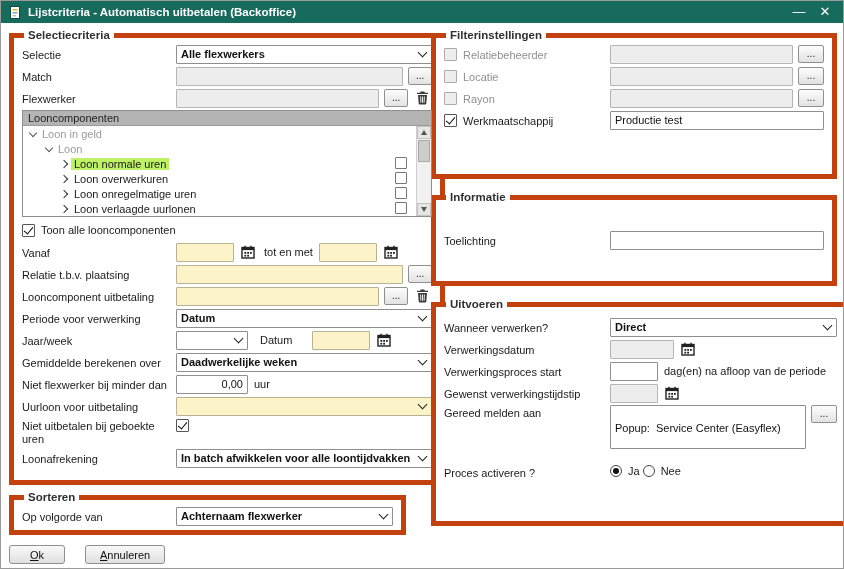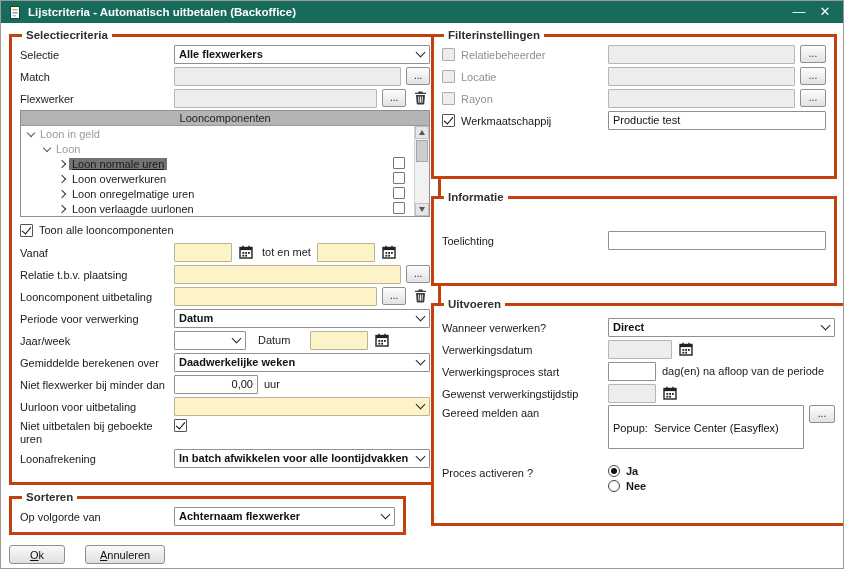--- a/index.html
+++ b/index.html
@@ -6,21 +6,21 @@
   html,body { background:#d8d8d8; }
   .window { width:844px; height:569px; background:#ffffff; border:1px solid #9a9a9a; position:relative; overflow:hidden; }
   
   .titlebar { height:22px; background:#176b5d; display:flex; align-items:center; padding:0 8px; gap:6px; }
   .titlebar .ttl { color:#ffffff; font-size:11.5px; font-weight:bold; flex:1; white-space:nowrap; }
   .winbtn { color:#ffffff; font-size:13px; width:20px; text-align:center; cursor:default; line-height:20px; }
   
   .body { display:flex; padding:6px 8px 0 8px; gap:25px; }
   .col-left { width:397px; }
   .col-right { width:406px; }
-  fieldset { border:3px solid #c2410c; padding:3px 8px 6px 8px; overflow:hidden; background:#fff; }
+  fieldset { border:5px solid #c2410c; padding:3px 8px 6px 8px; overflow:hidden; background:#fff; }
   legend { font-size:11.5px; font-weight:bold; color:#303030; padding:0 4px; margin-left:2px; }
   .fs-selectie { height:456px; }
   .fs-sorteren { height:44px; margin-top:6px; }
   .fs-filter { height:150px; }
   .fs-info { height:95px; margin-top:12px; }
   .fs-uitvoeren { height:228px; margin-top:12px; }
   
   .row { display:flex; align-items:center; margin-bottom:2px; min-height:20px; }
   .row.top { align-items:flex-start; }
   .lbl { width:154px; flex:none; font-size:11px; color:#1a1a1a; padding-top:2px; }
@@ -40,46 +40,46 @@
   .chev::before { content:""; width:6px; height:6px; border-right:1.6px solid #222; border-bottom:1.6px solid #222; transform:rotate(45deg); margin-top:-3px; }
   .browse { width:24px; height:18px; flex:none; border:1px solid #8f8f8f; background:linear-gradient(#fdfdfd,#e2e2e2); border-radius:2px; font-size:10px; line-height:10px; color:#222; margin-left:5px; cursor:default; }
   .iconbtn { width:20px; height:18px; flex:none; border:none; background:transparent; display:flex; align-items:center; justify-content:center; margin-left:4px; padding:0; cursor:default; }
   
   .cb { width:13px; height:13px; flex:none; border:1px solid #555; background:#fff; position:relative; border-radius:1px; }
   .cb.checked::after { content:""; position:absolute; left:3px; top:0px; width:4px; height:8px; border-right:1.8px solid #0a0a0a; border-bottom:1.8px solid #0a0a0a; transform:rotate(40deg); }
   .cb.off { background:#ededed; border-color:#ababab; }
   .radio { width:12px; height:12px; flex:none; border:1px solid #444; border-radius:50%; background:#fff; display:inline-flex; align-items:center; justify-content:center; }
   .radio.sel::after { content:""; width:6px; height:6px; border-radius:50%; background:#111; }
   
-  .tree { border:1px solid #8f8f8f; margin-bottom:3px; position:relative; background:#fff;text-align:center; }
+  .tree { border:1px solid #8f8f8f; margin-bottom:3px; position:relative; background:#fff; }
   .tree-hdr { height:15px; background:#b4b4b4; border-bottom:1px solid #9a9a9a; font-size:11px; color:#222; padding:0 5px; line-height:15px; }
   .tree-body { position:relative; height:90px; padding-right:16px; }
   .trow { height:15px; display:flex; align-items:center; font-size:11px; position:relative; }
   .trow .tchev { width:13px; flex:none; display:flex; align-items:center; justify-content:center; }
   .tchev.down::before { content:""; width:5px; height:5px; border-right:1.5px solid #555; border-bottom:1.5px solid #555; transform:rotate(45deg); margin-top:-2px; }
   .tchev.right::before { content:""; width:5px; height:5px; border-right:1.5px solid #333; border-bottom:1.5px solid #333; transform:rotate(-45deg); margin-left:-2px; }
   .ind0 { padding-left:3px; } .ind1 { padding-left:19px; } .ind2 { padding-left:35px; }
   .tlbl { white-space:nowrap; padding:0 3px; color:#1a1a1a; }
   .tlbl.gray { color:#9b9b9b; }
-  .tlbl.selected { background:#737373;text-decoration:underline; }
+  .tlbl.selected { background:#bef264; }
   .tcb { position:absolute; right:8px; top:1px; width:12px; height:12px; border:1px solid #777; background:#fff; border-radius:1px; }
   
   .sb { position:absolute; top:0; right:0; bottom:0; width:15px; background:#f1f1f1; border-left:1px solid #cfcfcf; }
   .sb-btn { position:absolute; left:0; right:0; height:13px; background:#e6e6e6; border:1px solid #c2c2c2; display:flex; align-items:center; justify-content:center; }
   .sb-btn.up { top:0; } .sb-btn.down { bottom:0; }
   .tri-up { width:0; height:0; border-left:3.5px solid transparent; border-right:3.5px solid transparent; border-bottom:5px solid #555; }
   .tri-down { width:0; height:0; border-left:3.5px solid transparent; border-right:3.5px solid transparent; border-top:5px solid #555; }
   .sb-thumb { position:absolute; top:14px; left:1px; right:1px; height:22px; background:#cdcdcd; border:1px solid #a9a9a9; }
   
   .suffix { font-size:11px; color:#1a1a1a; margin-left:6px; white-space:nowrap; }
   .multibox { width:196px; height:44px; border:1px solid #8f8f8f; background:#fff; font-size:11px; color:#111; padding:16px 4px; white-space:pre-wrap; overflow:hidden; border-radius:1px; }
   .btnrow { display:flex; gap:20px; margin-top:10px; }
   .pushbtn { height:19px; min-width:56px; padding:0 14px; border:1px solid #8f8f8f; background:linear-gradient(#f9f9f9,#e0e0e0); border-radius:3px; font-size:11px; color:#111; cursor:default; }
   .pushbtn::first-letter { text-decoration:underline; }
-  .radio-col { display:flex; flex-direction:column; gap:3px;font-weight:bold; }
+  .radio-col { display:flex; flex-direction:row; gap:3px; }
   .radio-line { display:flex; align-items:center; gap:6px; font-size:11px; color:#1a1a1a; }
 </style>
 </head>
 <body>
 
 <div class="window">
 
   <div class="titlebar">
     <svg width="13" height="13" viewBox="0 0 13 13">
       <rect x="1.5" y="0.5" width="9" height="12" fill="#ffffff" stroke="#0d4b40" stroke-width="1"></rect>
@@ -266,21 +266,21 @@
         <div class="row">
           <span class="lbl">Gemiddelde berekenen over</span>
           <div class="dd grow">
             <span class="dd-val">Daadwerkelijke weken</span>
             <span class="chev"></span>
           </div>
         </div>
 
         <div class="row">
           <span class="lbl">Niet flexwerker bij minder dan</span>
-          <input class="input ta-r" style="width: 84px;" value="0,00">
+          <input class="input ta-r" style="width: 72px;" value="0,00">
           <span class="suffix">uur</span>
         </div>
 
         <div class="row">
           <span class="lbl">Uurloon voor uitbetaling</span>
           <div class="dd yellow grow">
             <span class="dd-val"></span>
             <span class="chev"></span>
           </div>
         </div>

